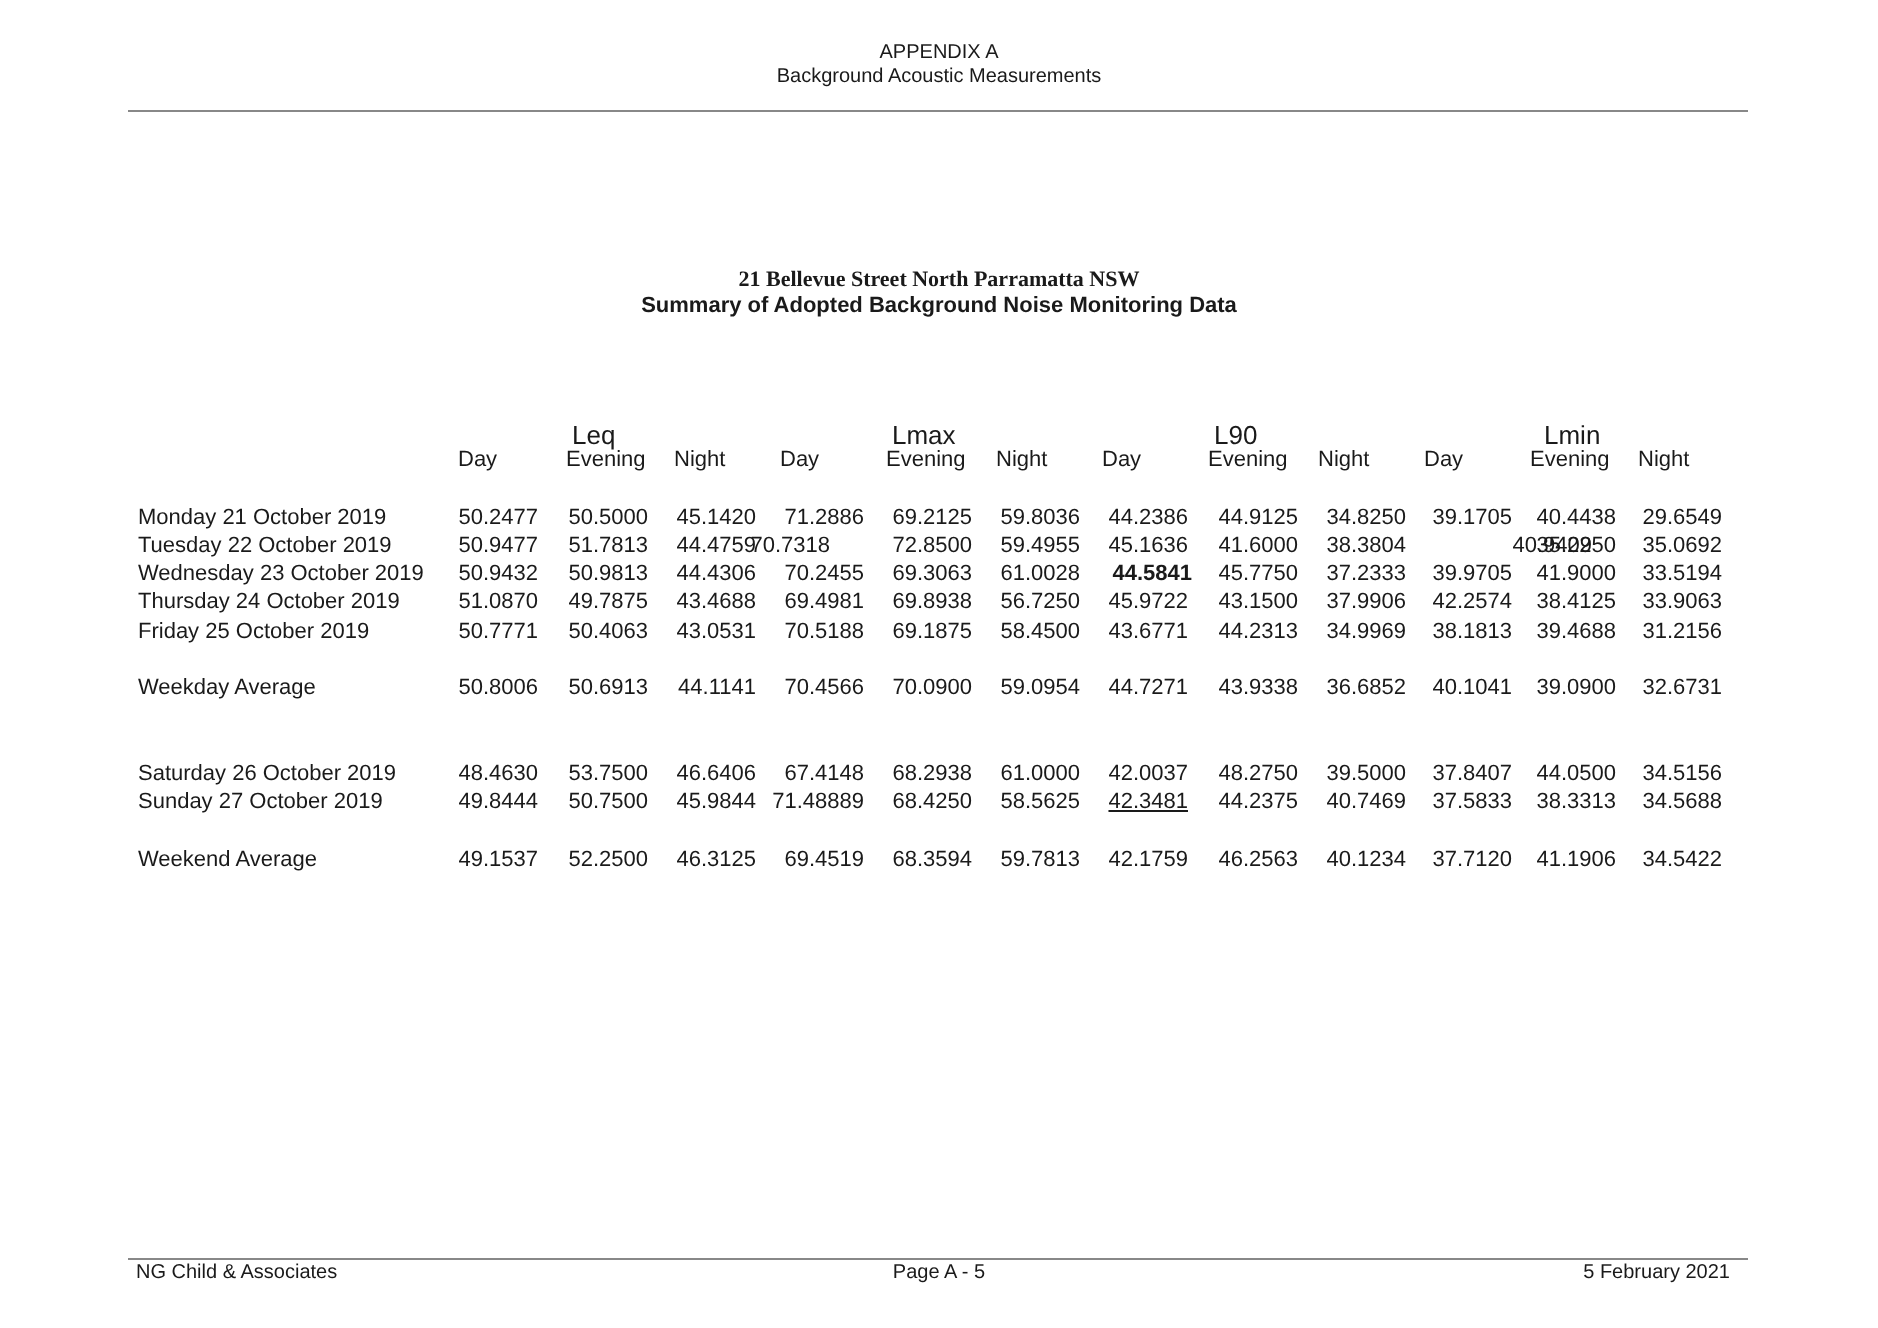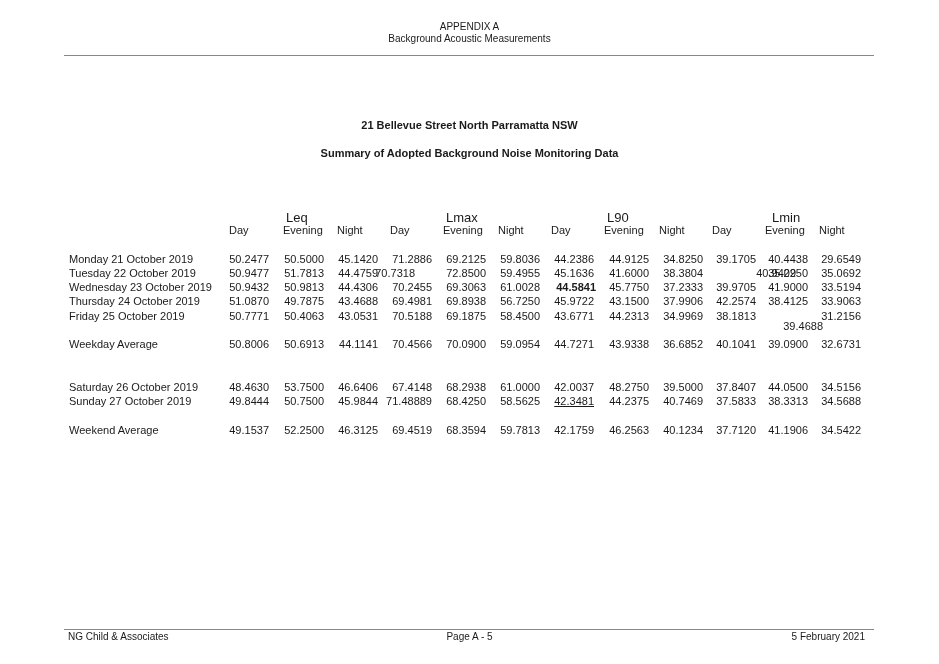--- a/index.html
+++ b/index.html
@@ -5,21 +5,21 @@
   html, body { margin: 0; padding: 0; background: #ffffff; }
   body { width: 939px; height: 664px; position: relative; overflow: hidden;
          font-family: "Liberation Sans", sans-serif; color: #1a1a1a; }
   .hdr { position: absolute; left: 0; width: 939px; text-align: center; font-size: 10px; }
   #hdr1 { top: 21px; }
   #hdr2 { top: 33px; }
   .rule { position: absolute; left: 64px; width: 810px; height: 0; border-top: 1px solid #888; }
   #rule-top { top: 55px; }
   #rule-bottom { top: 629px; }
   .title { position: absolute; left: 0; width: 939px; text-align: center; font-size: 11px; font-weight: bold; }
-  #title1 { top: 119px; }
+  #title1 { top: 134px; font-family: Liberation Serif, serif; }
   #title2 { top: 147px; text-align: center; }
   .cell { position: absolute; font-size: 11px; white-space: nowrap; }
   .num { text-align: right; width: 60px; }
   .grp { font-size: 13px; position: absolute; }
   .ftr { position: absolute; top: 631px; font-size: 10px; }
 </style>
 </head>
 <body>
 
 <div class="hdr" id="hdr1">APPENDIX A</div>
@@ -111,21 +111,21 @@
       <div class="cell num" style="left: 209px; top: 310px;">50.7771</div>
       <div class="cell num" style="left: 264px; top: 310px;">50.4063</div>
       <div class="cell num" style="left: 318px; top: 310px;">43.0531</div>
       <div class="cell num" style="left: 372px; top: 310px;">70.5188</div>
       <div class="cell num" style="left: 426px; top: 310px;">69.1875</div>
       <div class="cell num" style="left: 480px; top: 310px;">58.4500</div>
       <div class="cell num" style="left: 534px; top: 310px;">43.6771</div>
       <div class="cell num" style="left: 589px; top: 310px;">44.2313</div>
       <div class="cell num" style="left: 643px; top: 310px;">34.9969</div>
       <div class="cell num" style="left: 696px; top: 310px;">38.1813</div>
-      <div class="cell num" style="left: 748px; top: 320px; padding-left: 15px;">39.4688</div>
+      <div class="cell num" style="left: 748px; top: 310px;">39.4688</div>
       <div class="cell num" style="left: 801px; top: 310px;">31.2156</div>
     </div>
     <div>
       <div class="cell" style="left: 69px; top: 338px;">Weekday Average</div>
       <div class="cell num" style="left: 209px; top: 338px;">50.8006</div>
       <div class="cell num" style="left: 264px; top: 338px;">50.6913</div>
       <div class="cell num" style="left: 318px; top: 338px;">44.1141</div>
       <div class="cell num" style="left: 372px; top: 338px;">70.4566</div>
       <div class="cell num" style="left: 426px; top: 338px;">70.0900</div>
       <div class="cell num" style="left: 480px; top: 338px;">59.0954</div>

